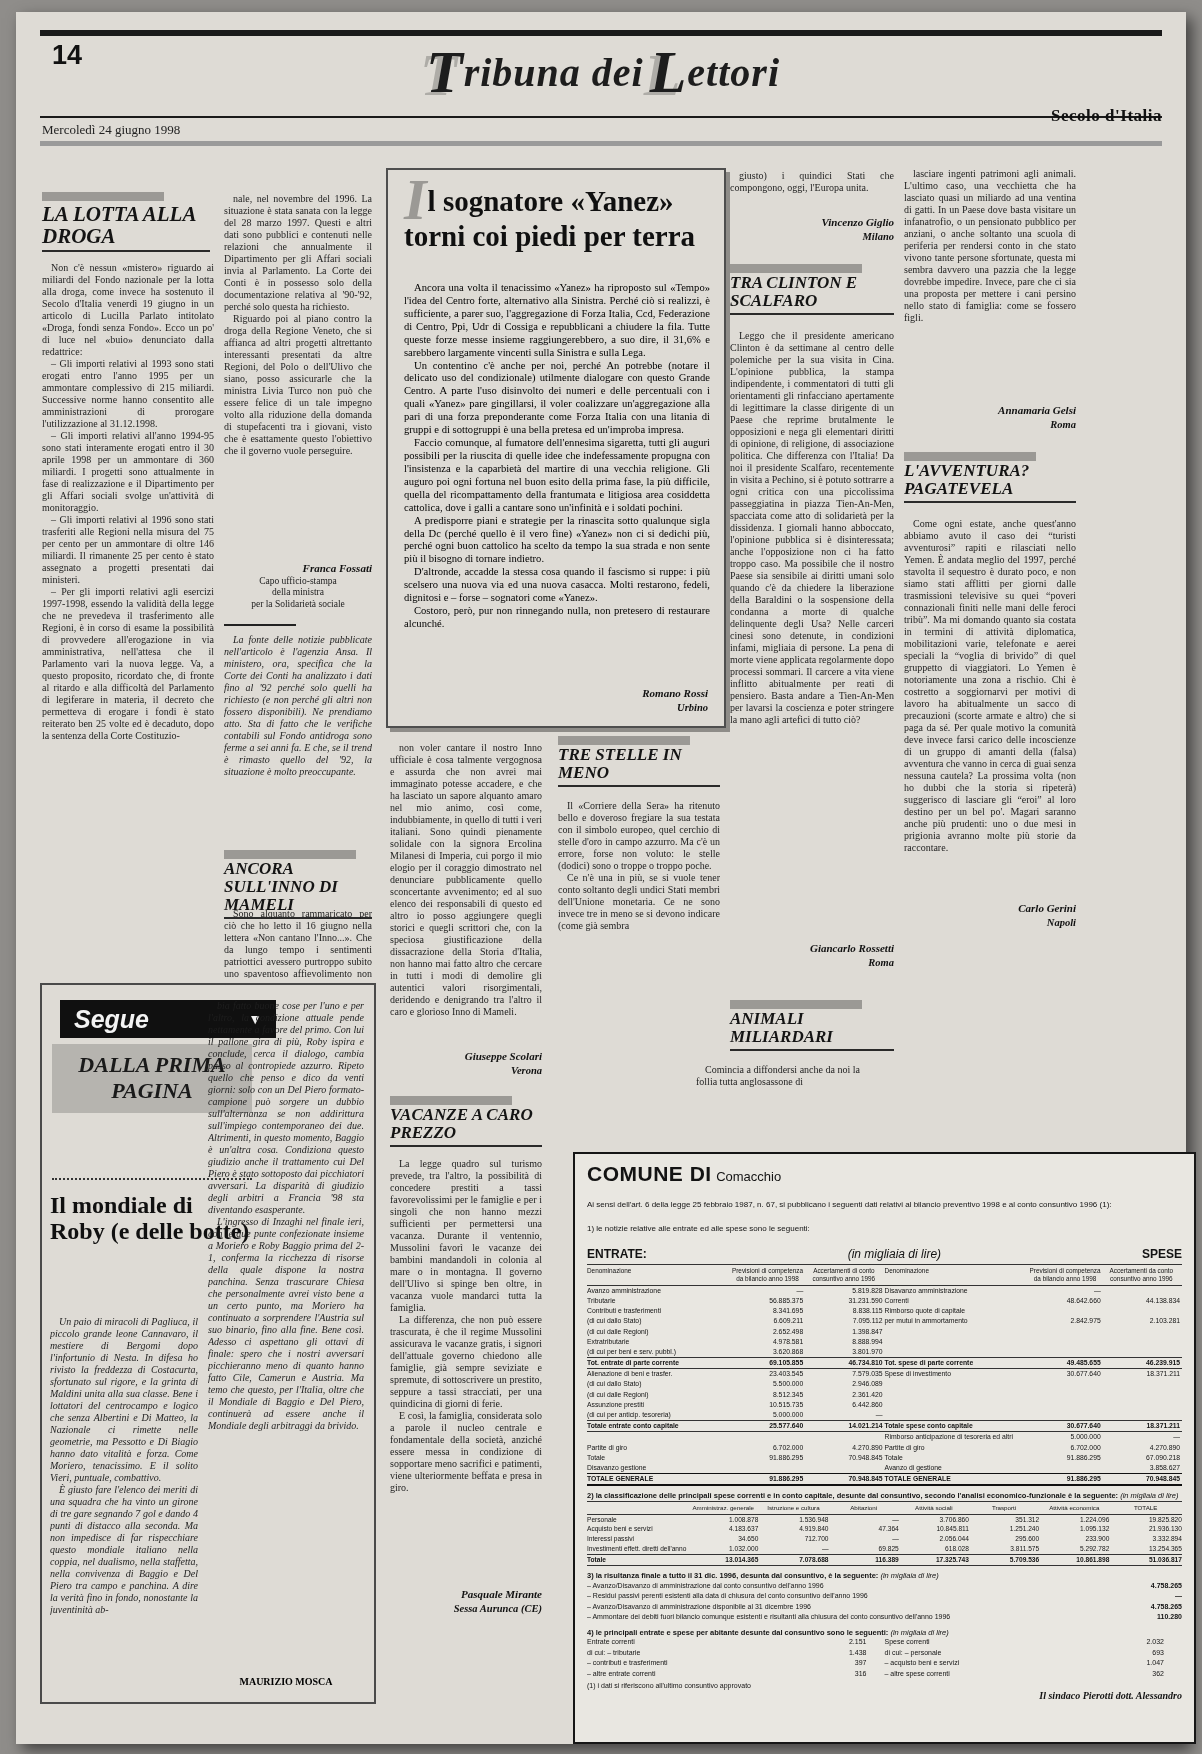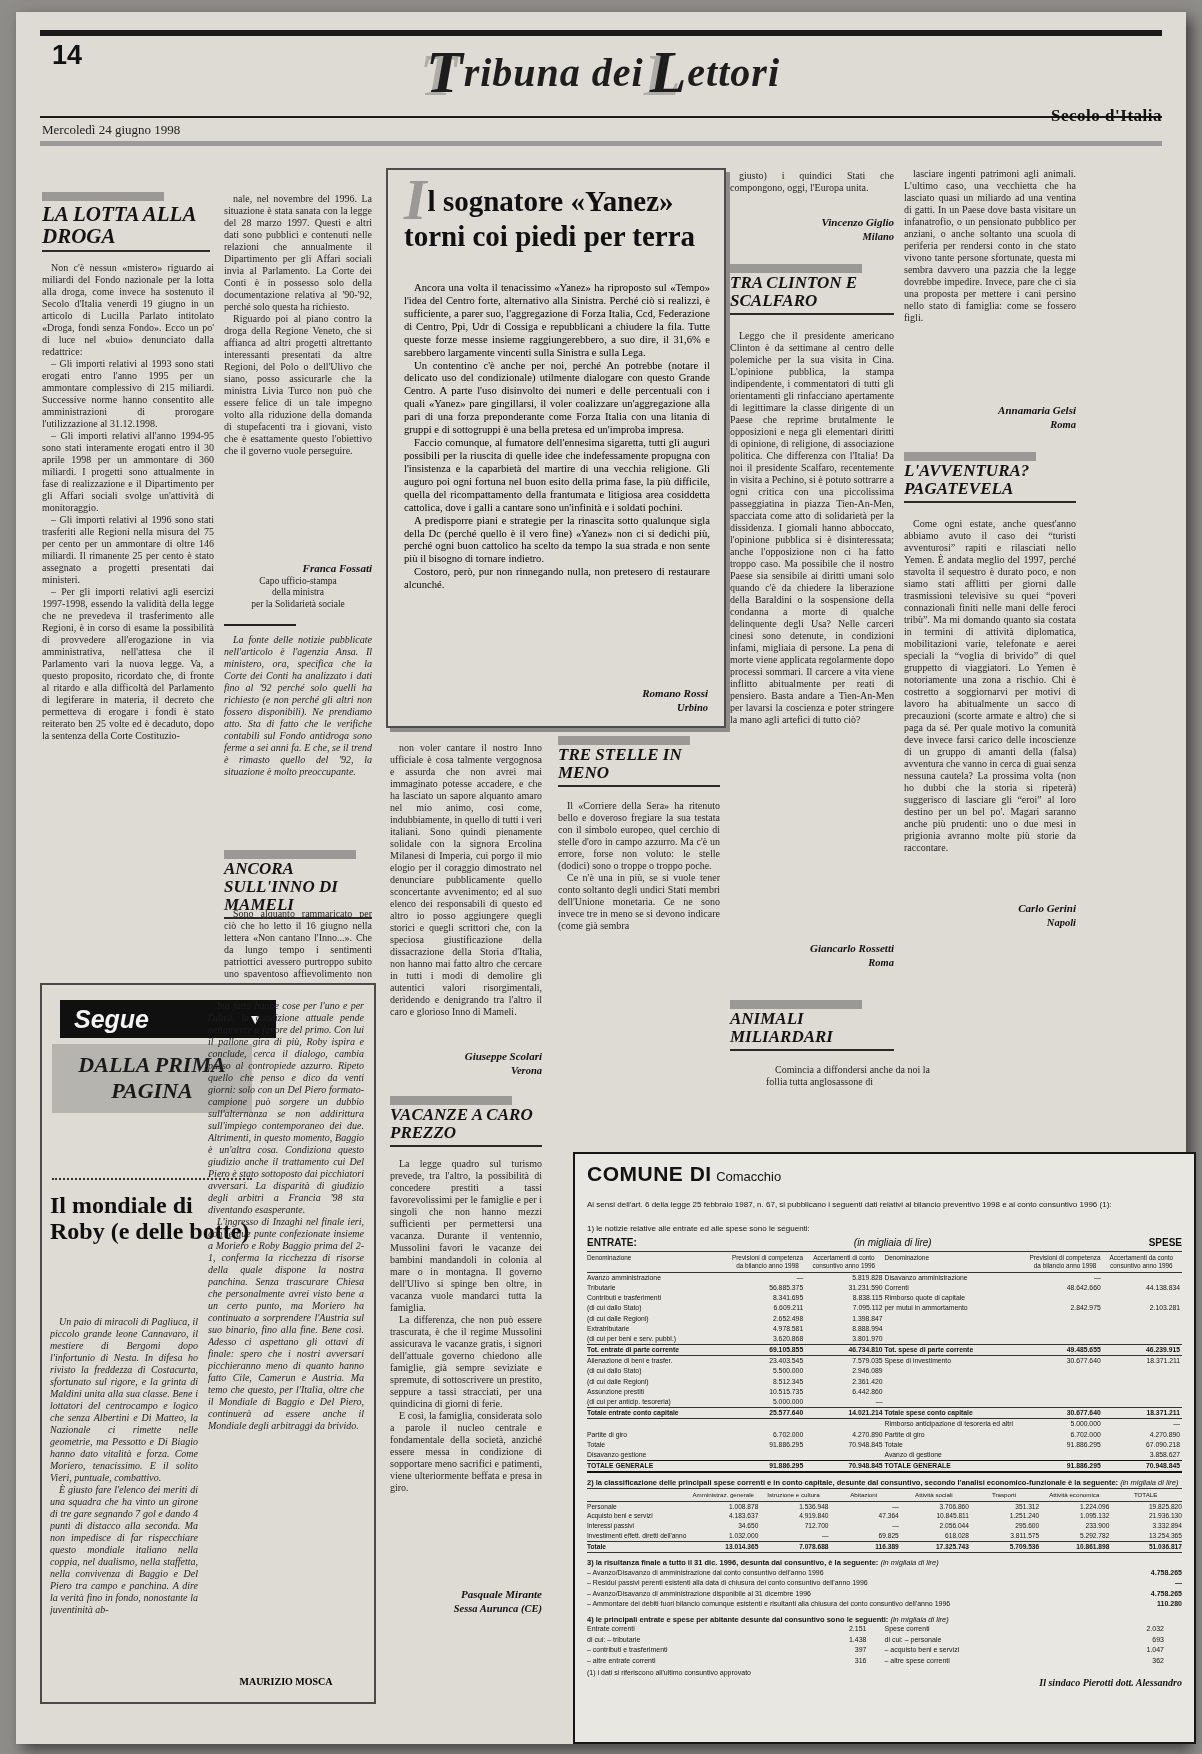--- a/index.html
+++ b/index.html
@@ -37,21 +37,21 @@
   .segue-bar .tri{font-size:14px;font-style:normal}
   .dalla{background:#b6b4af;font-style:italic;font-weight:bold;font-size:22px;line-height:1.2;text-align:center;color:#1a1a1a;padding:8px 0}
   .dotted{border-top:2px dotted #333}
   .roby-title{font-weight:bold;font-size:24px;line-height:1.1;color:#101010}
   .mosca{font-family:Liberation Serif, serif;font-weight:bold;font-size:10px;text-align:center}
   
   .comune{background:#e9e7e1;border:2px solid #161616;font-family:"Liberation Sans",sans-serif;color:#131313;padding:8px 12px;box-sizing:border-box;overflow:hidden}
   .com-title{font-weight:bold;font-size:21px;letter-spacing:.5px}
   .com-title small{font-weight:normal;font-size:13px;letter-spacing:0}
   .com-intro{font-size:8px;line-height:1.3;margin-top:14px}
-  .com-lineflex{display:flex;justify-content:space-between;font-size:10px;font-weight:bold;margin-top:2px}
+  .com-lineflex{display:flex;justify-content:space-between;font-size:12px;font-weight:bold;margin-top:12px}
   .com-lineflex .mid{font-style:italic;font-weight:normal}
   .thead,.trow{display:grid;grid-template-columns:24% 12% 13% 24% 12% 13%;column-gap:2px;font-size:6.8px;line-height:1.5}
   .thead{border-top:1px solid #333;border-bottom:1px solid #333;font-size:6.4px;line-height:1.25;padding:2px 0;margin-top:3px}
   .thead .c{text-align:center}
   .thead .c:first-child,.thead .c:nth-child(4){text-align:left}
   .c.num{text-align:right}
   .trow.t{font-weight:bold;border-top:1px solid #333;border-bottom:1px solid #333}
   .trow.g{font-weight:bold;border-top:1.5px solid #111;border-bottom:2.5px double #111}
   .sect{font-size:7.5px;font-weight:bold;margin-top:5px;line-height:1.3}
   .sect .norm{font-weight:normal;font-style:italic}
@@ -115,20 +115,21 @@
 
 <div class="abs yanez" style="left:386px;top:168px;width:336px;height:556px">
   <div class="yanez-title">
     <span class="dropcap">I</span><span>l sognatore «Yanez» torni coi piedi per terra</span>
   </div>
   <div class="yanez-body">
       <p>Ancora una volta il tenacissimo «Yanez» ha riproposto sul «Tempo» l'idea del Centro forte, alternativo alla Sinistra. Perché ciò si realizzi, è sufficiente, a parer suo, l'aggregazione di Forza Italia, Ccd, Federazione di Centro, Ppi, Udr di Cossiga e repubblicani a chiudere la fila. Tutte queste forze messe insieme raggiungerebbero, a suo dire, il 31,6% e sarebbero largamente vincenti sulla Sinistra e sulla Lega.</p>
       <p>Un contentino c'è anche per noi, perché An potrebbe (notare il delicato uso del condizionale) utilmente dialogare con questo Grande Centro. A parte l'uso disinvolto dei numeri e delle percentuali con i quali «Yanez» pare gingillarsi, il voler coalizzare un'aggregazione alla pari di una forza preponderante come Forza Italia con una litania di gruppi e di sottogruppi è una bella pretesa ed un'improba impresa.</p>
       <p>Faccio comunque, al fumatore dell'ennesima sigaretta, tutti gli auguri possibili per la riuscita di quelle idee che indefessamente propugna con l'insistenza e la caparbietà del martire di una vecchia religione. Gli auguro poi ogni fortuna nel buon esito della prima fase, la più difficile, quella del ricompattamento della frantumata e litigiosa area cosiddetta cattolica, dove i galli a cantare sono un'infinità e i soldati pochini.</p>
       <p>A predisporre piani e strategie per la rinascita sotto qualunque sigla della Dc (perché quello è il vero fine) «Yanez» non ci si dedichi più, perché ogni buon cattolico ha scelto da tempo la sua strada e non sente più il bisogno di tornare indietro.</p>
+      <p>D'altronde, accadde la stessa cosa quando il fascismo si ruppe: i più scelsero una nuova via ed una nuova casacca. Molti restarono, fedeli, dignitosi e – forse – sognatori come «Yanez».</p>
       <p>Costoro, però, pur non rinnegando nulla, non pretesero di restaurare alcunché.</p>
     </div>
   <div class="yanez-sig sig">
     <div>Romano Rossi</div>
     <div class="place">Urbino</div>
   </div>
 </div>
 
 <div class="abs body-text" style="left:390px;top:742px;width:152px;height:312px">
     <p>non voler cantare il nostro Inno ufficiale è cosa talmente vergognosa e assurda che non avrei mai immaginato potesse accadere, e che ha lasciato un sapore alquanto amaro nel mio animo, così come, indubbiamente, in quello di tutti i veri italiani. Sono quindi pienamente solidale con la signora Ercolina Milanesi di Imperia, cui porgo il mio elogio per il coraggio dimostrato nel denunciare pubblicamente quello sconcertante avvenimento; ed al suo elenco dei responsabili di questo ed altro io posso aggiungere quegli storici e quegli scrittori che, con la speciosa giustificazione della dissacrazione della Storia d'Italia, non hanno mai fatto altro che cercare in tutti i modi di demolire gli autentici valori risorgimentali, deridendo e denigrando tra l'altro il caro e glorioso Inno di Mameli.</p>
@@ -167,21 +168,21 @@
 <div class="abs ltitle t17" style="left:730px;top:274px;width:164px">TRA CLINTON E SCALFARO</div>
 <div class="abs body-text" style="left:730px;top:330px;width:164px;height:628px">
     <p>Leggo che il presidente americano Clinton è da settimane al centro delle polemiche per la sua visita in Cina. L'opinione pubblica, la stampa indipendente, i commentatori di tutti gli orientamenti gli rinfacciano apertamente di legittimare la classe dirigente di un Paese che reprime brutalmente le opposizioni e nega gli elementari diritti di opinione, di religione, di associazione politica. Che differenza con l'Italia! Da noi il presidente Scalfaro, recentemente in visita a Pechino, si è potuto sottrarre a ogni critica con una piccolissima passeggiatina in piazza Tien-An-Men, spacciata come atto di solidarietà per la dissidenza. I giornali hanno abboccato, l'opinione pubblica si è disinteressata; anche l'opposizione non ci ha fatto troppo caso. Ma possibile che il nostro Paese sia sensibile ai diritti umani solo quando c'è da chiedere la liberazione della Baraldini o la sospensione della condanna a morte di qualche delinquente degli Usa? Nelle carceri cinesi sono detenute, in condizioni infami, migliaia di persone. La pena di morte viene applicata regolarmente dopo processi sommari. Il carcere a vita viene inflitto abitualmente per reati di pensiero. Basta andare a Tien-An-Men per lavarsi la coscienza e poter stringere la mano agli artefici di tutto ciò?</p>
   </div>
 <div class="abs sig" style="left:730px;top:942px;width:164px">
   <div>Giancarlo Rossetti</div>
   <div class="place">Roma</div>
 </div>
 <div class="abs kbar" style="left:730px;top:1000px;width:132px"></div>
 <div class="abs ltitle t17" style="left:730px;top:1010px;width:164px">ANIMALI MILIARDARI</div>
-<div class="abs body-text" style="left:766px;top:1064px;width:164px;height:78px">
+<div class="abs body-text" style="left:696px;top:1064px;width:164px;height:78px">
   <p>Comincia a diffondersi anche da noi la follia tutta anglosassone di</p>
 </div>
 
 <div class="abs body-text" style="left:904px;top:168px;width:172px;height:234px">
     <p>lasciare ingenti patrimoni agli animali. L'ultimo caso, una vecchietta che ha lasciato quasi un miliardo ad una ventina di gatti. In un Paese dove basta visitare un infanatrofio, o un pensionato pubblico per anziani, o anche soltanto una scuola di periferia per rendersi conto in che stato vivono tante persone sfortunate, questa mi sembra davvero una pazzia che la legge dovrebbe impedire. Invece, pare che ci sia una proposta per mettere i cani persino nello stato di famiglia: come se fossero figli.</p>
   </div>
 <div class="abs sig" style="left:904px;top:404px;width:172px">
   <div>Annamaria Gelsi</div>
   <div class="place">Roma</div>
 </div>

